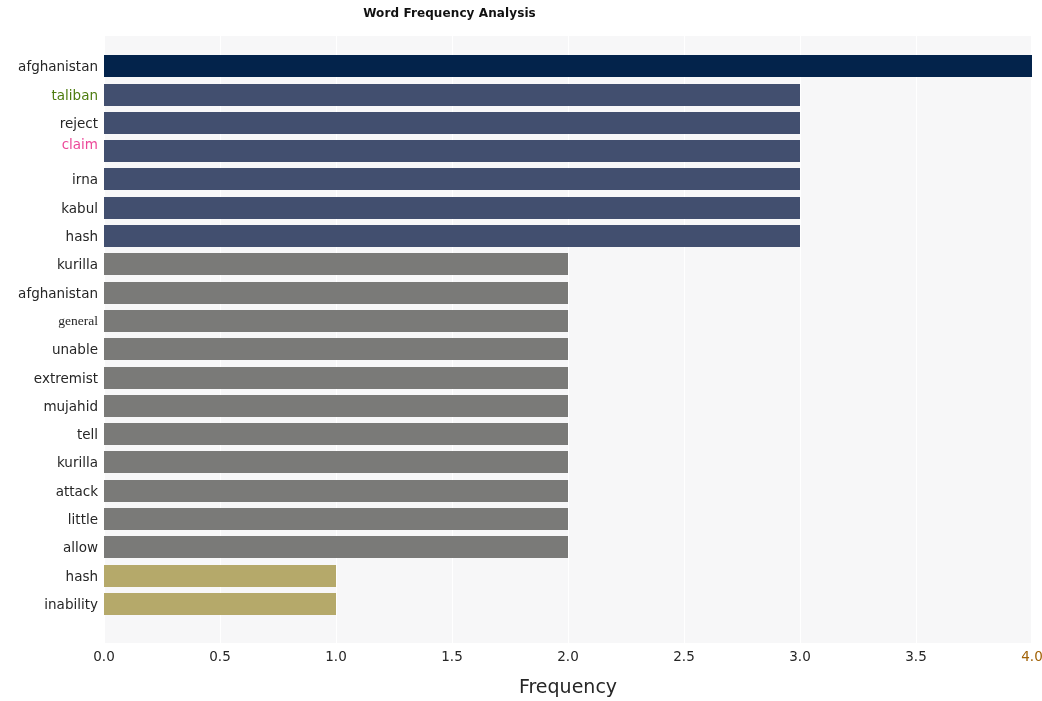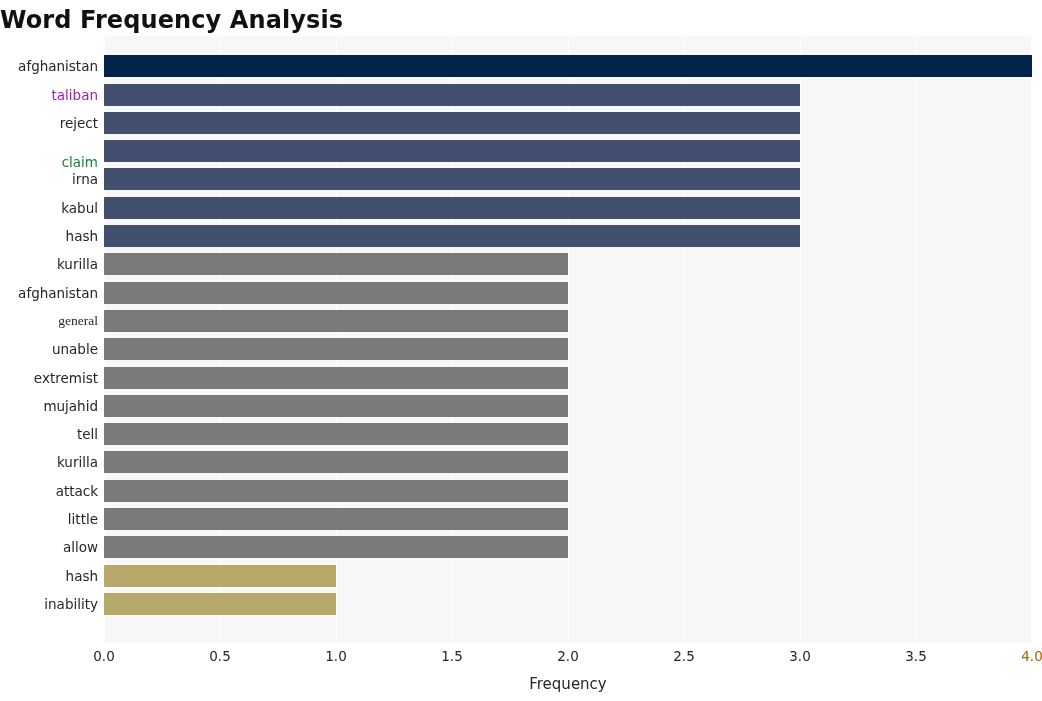--- a/index.html
+++ b/index.html
@@ -22,21 +22,22 @@
     width: 1042px;
     height: 701px;
   }
 
   
   #chart-title {
     position: absolute;
     left: 0;
     top: 6px;
     width: 899px;
-    font-size: 24px;
+    text-align: center;
+    font-size: 12px;
     font-weight: bold;
     color: #111111;
     letter-spacing: 0.1px;
   }
 
   
   #plot-area {
     position: absolute;
     left: 104px;
     top: 36px;
@@ -103,21 +104,21 @@
     color: #262626;
     white-space: nowrap;
   }
 
   #xaxis-title {
     position: absolute;
     left: 104px;
     top: 675px;
     width: 928px;
     text-align: center;
-    font-size: 15px;
+    font-size: 19px;
     color: #262626;
   }
 </style>
 </head>
 <body>
 
 <div id="chart-root">
 
   <div id="chart-title" style="color: rgb(17, 17, 17);">Word Frequency Analysis</div>
 
@@ -152,23 +153,23 @@
         <div class="bar" title="attack: 2" style="top: 443.718px; height: 22px; width: 464px; background: rgb(122, 122, 120);"></div>
         <div class="bar" title="little: 2" style="top: 472.017px; height: 22px; width: 464px; background: rgb(122, 122, 120);"></div>
         <div class="bar" title="allow: 2" style="top: 500.315px; height: 22px; width: 464px; background: rgb(122, 122, 120);"></div>
         <div class="bar" title="hash: 1" style="top: 528.614px; height: 22px; width: 232px; background: rgb(181, 169, 106);"></div>
         <div class="bar" title="inability: 1" style="top: 556.912px; height: 22px; width: 232px; background: rgb(181, 169, 106);"></div>
       </div>
   </div>
 
   <div id="ylabels-layer">
       <div class="ylabel" style="top: 19.2429px; height: 22px; line-height: 22px; color: rgb(38, 38, 38);">afghanistan</div>
-      <div class="ylabel" style="top: 47.5413px; height: 22px; line-height: 22px; color: #a21caf;">taliban</div>
+      <div class="ylabel" style="top: 47.5413px; height: 22px; line-height: 22px; color: #4d7c0f;">taliban</div>
       <div class="ylabel" style="top: 75.8396px; height: 22px; line-height: 22px; color: rgb(38, 38, 38);">reject</div>
-      <div class="ylabel" style="top: 115px; height: 22px; line-height: 22px; color: #15803d;">claim</div>
+      <div class="ylabel" style="top: 97px; height: 22px; line-height: 22px; color: #ec4899;">claim</div>
       <div class="ylabel" style="top: 132.436px; height: 22px; line-height: 22px; color: rgb(38, 38, 38);">irna</div>
       <div class="ylabel" style="top: 160.735px; height: 22px; line-height: 22px; color: rgb(38, 38, 38);">kabul</div>
       <div class="ylabel" style="top: 189.033px; height: 22px; line-height: 22px; color: rgb(38, 38, 38);">hash</div>
       <div class="ylabel" style="top: 217.331px; height: 22px; line-height: 22px; color: rgb(38, 38, 38);">kurilla</div>
       <div class="ylabel" style="top: 245.63px; height: 22px; line-height: 22px; color: rgb(38, 38, 38);">afghanistan</div>
       <div class="ylabel" style="top: 273.928px; height: 22px; line-height: 22px; color: rgb(38, 38, 38); font-family: Liberation Serif, serif;">general</div>
       <div class="ylabel" style="top: 302.227px; height: 22px; line-height: 22px; color: rgb(38, 38, 38);">unable</div>
       <div class="ylabel" style="top: 330.525px; height: 22px; line-height: 22px; color: rgb(38, 38, 38);">extremist</div>
       <div class="ylabel" style="top: 358.823px; height: 22px; line-height: 22px; color: rgb(38, 38, 38);">mujahid</div>
       <div class="ylabel" style="top: 387.122px; height: 22px; line-height: 22px; color: rgb(38, 38, 38);">tell</div>

